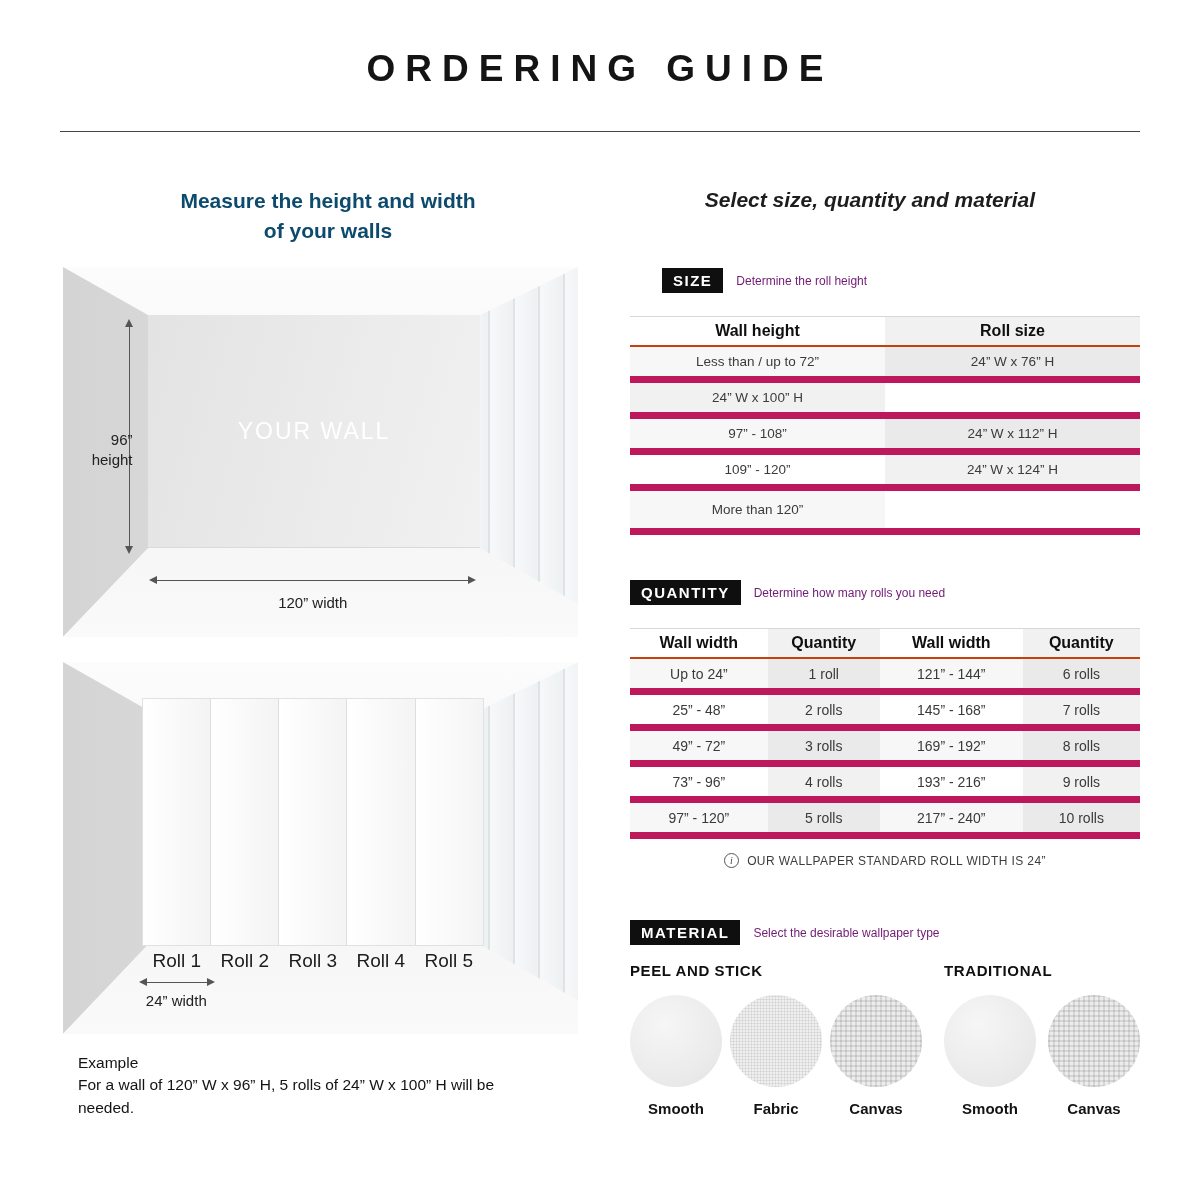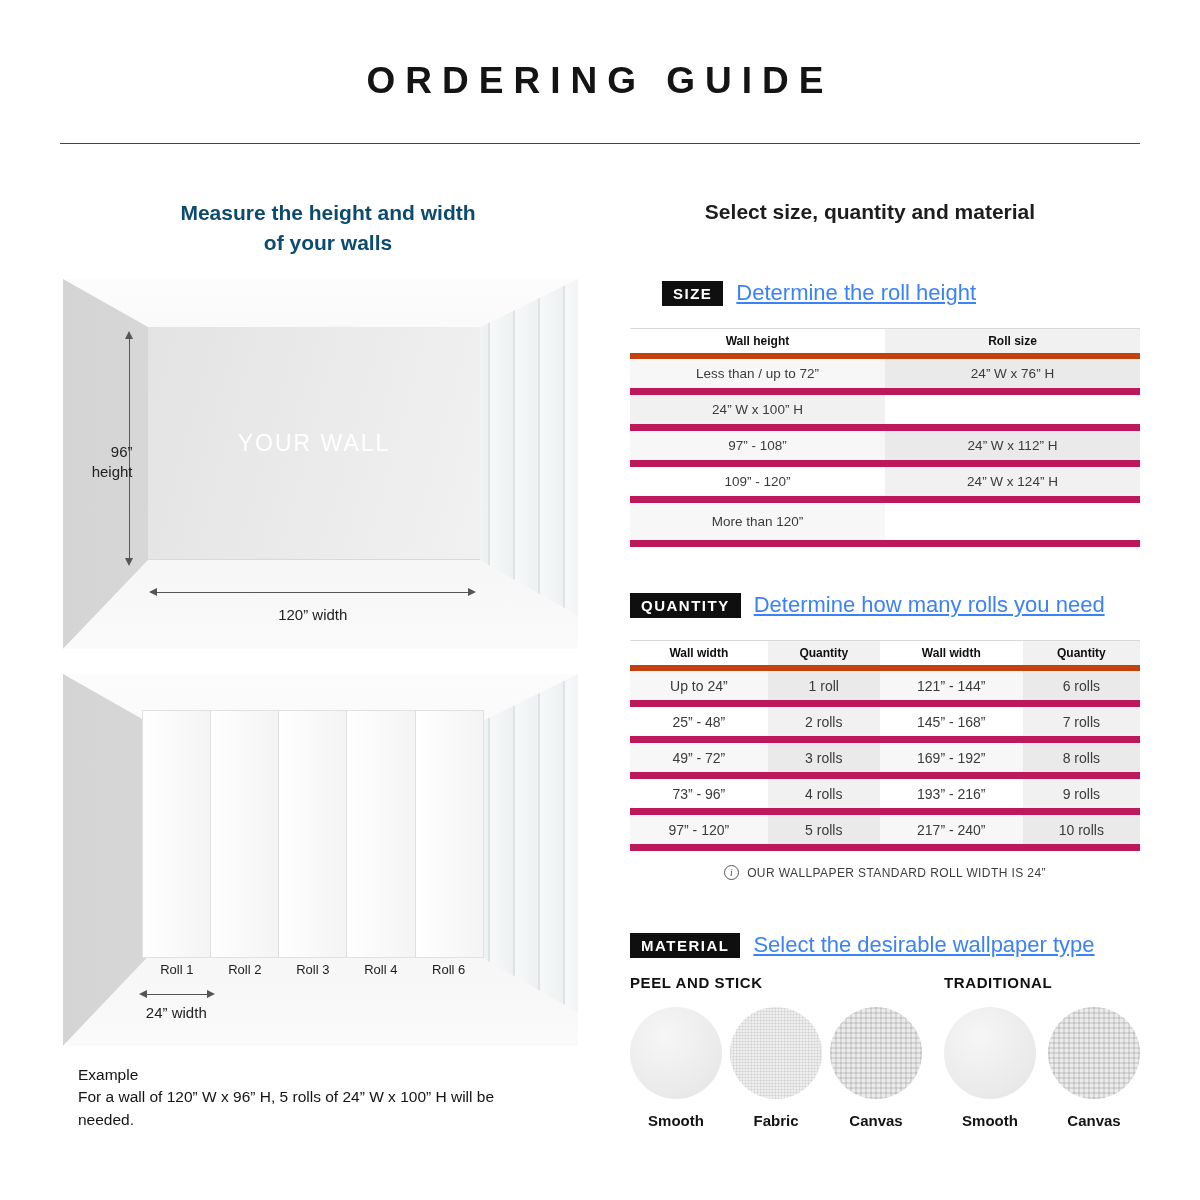--- a/index.html
+++ b/index.html
@@ -1,18 +1,18 @@
 <!DOCTYPE html>
 <html><head>
 <meta charset="utf-8">
 <style>
   * { margin:0; padding:0; box-sizing:border-box; }
   html,body { background:#ffffff; }
   body { font-family:"Liberation Sans","DejaVu Sans",sans-serif; color:#1c1c1c; }
-  .canvas { position:relative; width:1200px; height:1144px; background:#ffffff; overflow:hidden; margin:16px auto; }
+  .canvas { position:relative; width:1200px; height:1144px; background:#ffffff; overflow:hidden; margin:4px auto; }
 
   
   .page-title { position:absolute; top:44px; left:0; width:100%; text-align:center;
     font-size:37px; font-weight:600; letter-spacing:10px; color:#141414; }
   .top-rule { position:absolute; top:127px; left:60px; width:1080px; height:1px; background:#454545; }
 
   
   .left-heading { position:absolute; top:182px; left:68px; width:520px; text-align:center;
     font-size:21px; font-weight:600; line-height:1.42; color:#0c4a6e; }
 
@@ -45,41 +45,41 @@
   .height-label { position:absolute; left:1.5%; top:44%; width:12%; text-align:right;
     font-size:15px; line-height:1.35; color:#222; }
   .height-label span { display:block; }
   .room1 .width-label { position:absolute; left:17.5%; width:62%; top:88.5%; text-align:center; font-size:15px; color:#222; }
 
   .panels { position:absolute; left:15.5%; top:10%; width:66%; height:66%; display:flex;
     box-shadow:0 0 0 1px #e1e1e1; background:#fdfdfd; }
   .panel { flex:1; border-right:1px solid #dedede; background:linear-gradient(to right,#ffffff,#f4f4f4); }
   .panel:last-child { border-right:none; }
   .roll-labels { position:absolute; left:15.5%; top:77.5%; width:66%; display:flex; }
-  .roll-labels .roll { flex:1; text-align:center; font-size:13px; color:#1c1c1c; }
+  .roll-labels .roll { flex:1; text-align:center; font-size:19px; color:#1c1c1c; }
   .room2 .harrow { left:15.5%; width:13.2%; top:86%; }
   .room2 .width-label { position:absolute; left:10%; width:24%; top:88.7%; text-align:center; font-size:15px; color:#222; }
 
   .example { position:absolute; top:1048px; left:78px; width:450px; font-size:15.5px; line-height:1.45; color:#141414; }
 
   
   .right-heading { position:absolute; top:184px; left:610px; width:520px; text-align:center;
-    font-size:21px; font-weight:600; color:#1d1d1d; }
+    font-size:21px; font-weight:600; color:#1d1d1d;font-style:italic; }
 
   .sec-head { position:absolute; display:flex; align-items:center; gap:13px; }
   .badge { background:#0f0f0f; color:#ffffff; font-size:15px; font-weight:700; letter-spacing:1.5px;
     padding:4px 11px; display:inline-block; }
-  .sec-sub { font-size:22px; color:#3b82f6;text-decoration:underline; }
+  .sec-sub { font-size:12px; color:#701a75; }
   .size-head { top:264px; left:662px; }
   .quant-head { top:576px; left:630px; }
   .mat-head { top:916px; left:630px; }
 
   .table { position:absolute; left:630px; width:510px; border-top:1px solid #d8d8d8; }
   .trow { display:flex; align-items:stretch; border-bottom:7px solid #be185d; min-height:36px; }
-  .trow.thead { min-height:30px; border-bottom:6px solid #c2410c; font-weight:700; font-size:12px; color:#0f0f0f; }
+  .trow.thead { min-height:30px; border-bottom:2px solid #c2410c; font-weight:700; font-size:16px; color:#0f0f0f; }
   .trow .c { display:flex; align-items:center; justify-content:center; text-align:center; }
   .size-table { top:312px; }
   .size-table .c { width:50%; }
   .size-table .trow:not(.thead) { font-size:13.5px; color:#3b3b3b; }
   .size-table .c.r { background:#f1f1f1; }
   .size-table .trow:nth-child(even) .c.l { background:#f7f7f7; }
   .size-table .trow:nth-child(even) .c.r { background:#eaeaea; }
   .size-table .trow.last { min-height:44px; }
   .cell-small { font-size:11.5px; line-height:1.35; max-width:140px; }
 
@@ -159,21 +159,21 @@
       <div class="panel"></div>
       <div class="panel"></div>
       <div class="panel"></div>
       <div class="panel"></div>
     </div>
     <div class="roll-labels">
       <div class="roll">Roll 1</div>
       <div class="roll">Roll 2</div>
       <div class="roll">Roll 3</div>
       <div class="roll">Roll 4</div>
-      <div class="roll">Roll 6</div>
+      <div class="roll">Roll 5</div>
     </div>
     <div class="harrow"></div>
     <div class="width-label">24” width</div>
   </div>
 
   <div class="example">
     <div>Example</div>
     <div>For a wall of 120” W x 96” H, 5 rolls of 24” W x 100” H will be needed.</div>
   </div>
 

